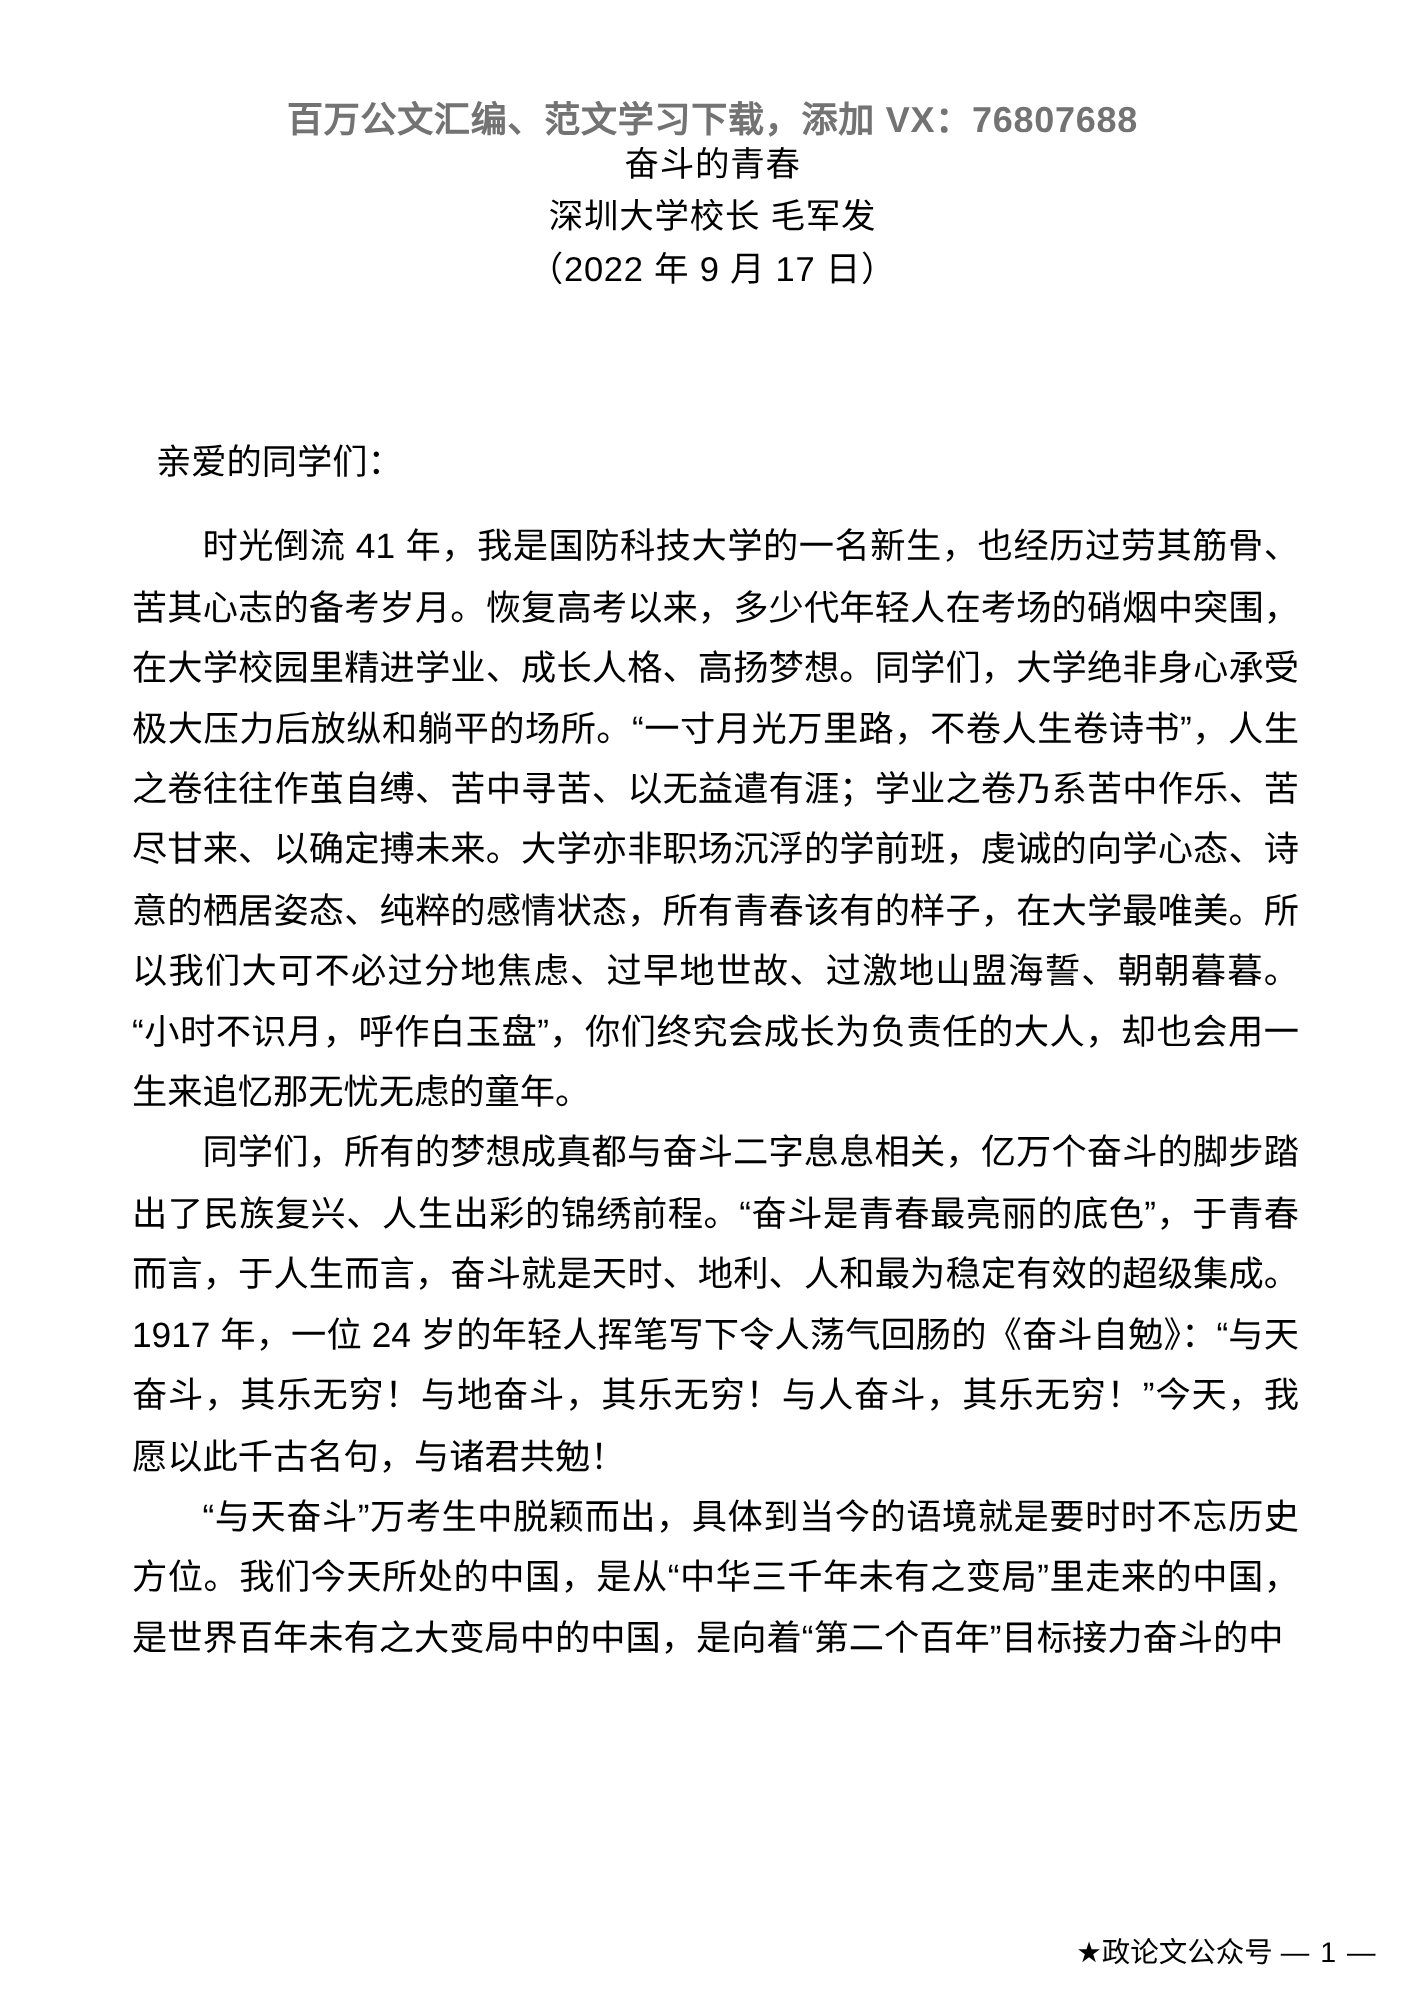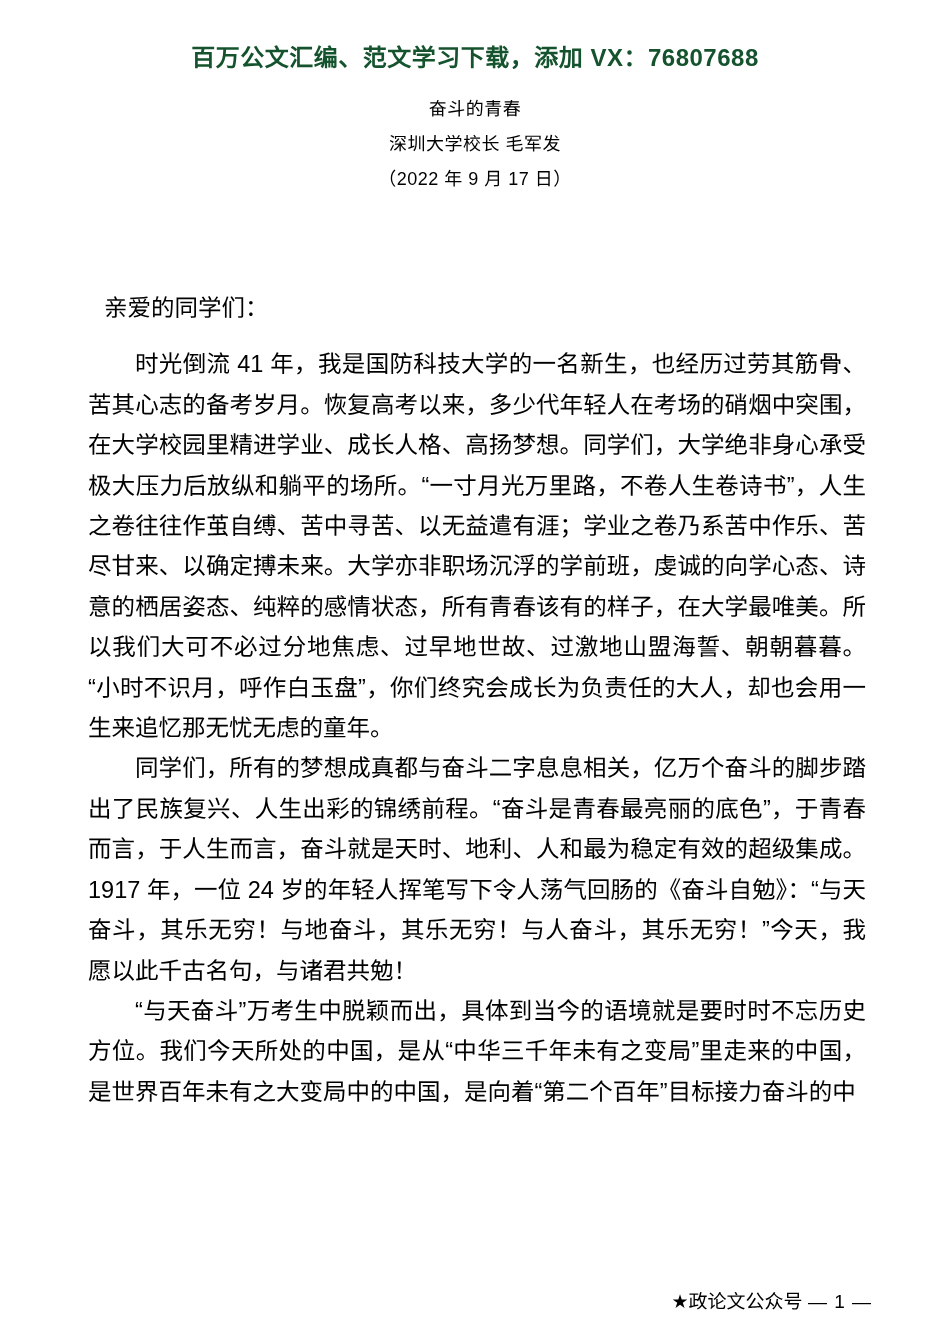--- a/index.html
+++ b/index.html
@@ -40,21 +40,21 @@
 
   
   .title-block {
     position: absolute;
     top: 92px;
     left: 0;
     width: 950px;
     text-align: center;
   }
   .title-line {
-    font-size: 18px;
+    font-size: 23px;
     line-height: 35px;
     letter-spacing: 0.5px;
     white-space: nowrap;
   }
 
   
   .body-text {
     position: absolute;
     top: 272px;
     left: 88px;
@@ -74,38 +74,38 @@
     text-indent: 2em;
   }
 
   
   .footer {
     position: absolute;
     left: 0;
     top: 1286px;
     width: 950px;
     text-align: right;
-    padding-right: 78px;
+    padding-right: 32px;
     box-sizing: border-box;
     font-size: 19px;
     white-space: nowrap;
   }
   .footer-mark {
     font-family: "DejaVu Sans", "Liberation Sans", sans-serif;
   }
   .footer-page {
     letter-spacing: 1px;
   }
 </style>
 </head>
 <body>
 
 <div class="page">
 
-  <div class="promo-banner" style="color: #14532d;">百万公文汇编、范文学习下载，添加 VX：76807688</div>
+  <div class="promo-banner" style="color: #737373; margin-top: 22px;">百万公文汇编、范文学习下载，添加 VX：76807688</div>
 
   <div class="title-block">
     <div class="title-line">奋斗的青春</div>
     <div class="title-line">深圳大学校长  毛军发</div>
     <div class="title-line">（2022 年 9 月 17 日）</div>
   </div>
 
   <div class="body-text">
     <p class="salutation">亲爱的同学们：</p>
     <p class="para">时光倒流 41 年，我是国防科技大学的一名新生，也经历过劳其筋骨、苦其心志的备考岁月。恢复高考以来，多少代年轻人在考场的硝烟中突围，在大学校园里精进学业、成长人格、高扬梦想。同学们，大学绝非身心承受极大压力后放纵和躺平的场所。“一寸月光万里路，不卷人生卷诗书”，人生之卷往往作茧自缚、苦中寻苦、以无益遣有涯；学业之卷乃系苦中作乐、苦尽甘来、以确定搏未来。大学亦非职场沉浮的学前班，虔诚的向学心态、诗意的栖居姿态、纯粹的感情状态，所有青春该有的样子，在大学最唯美。所以我们大可不必过分地焦虑、过早地世故、过激地山盟海誓、朝朝暮暮。“小时不识月，呼作白玉盘”，你们终究会成长为负责任的大人，却也会用一生来追忆那无忧无虑的童年。</p>

